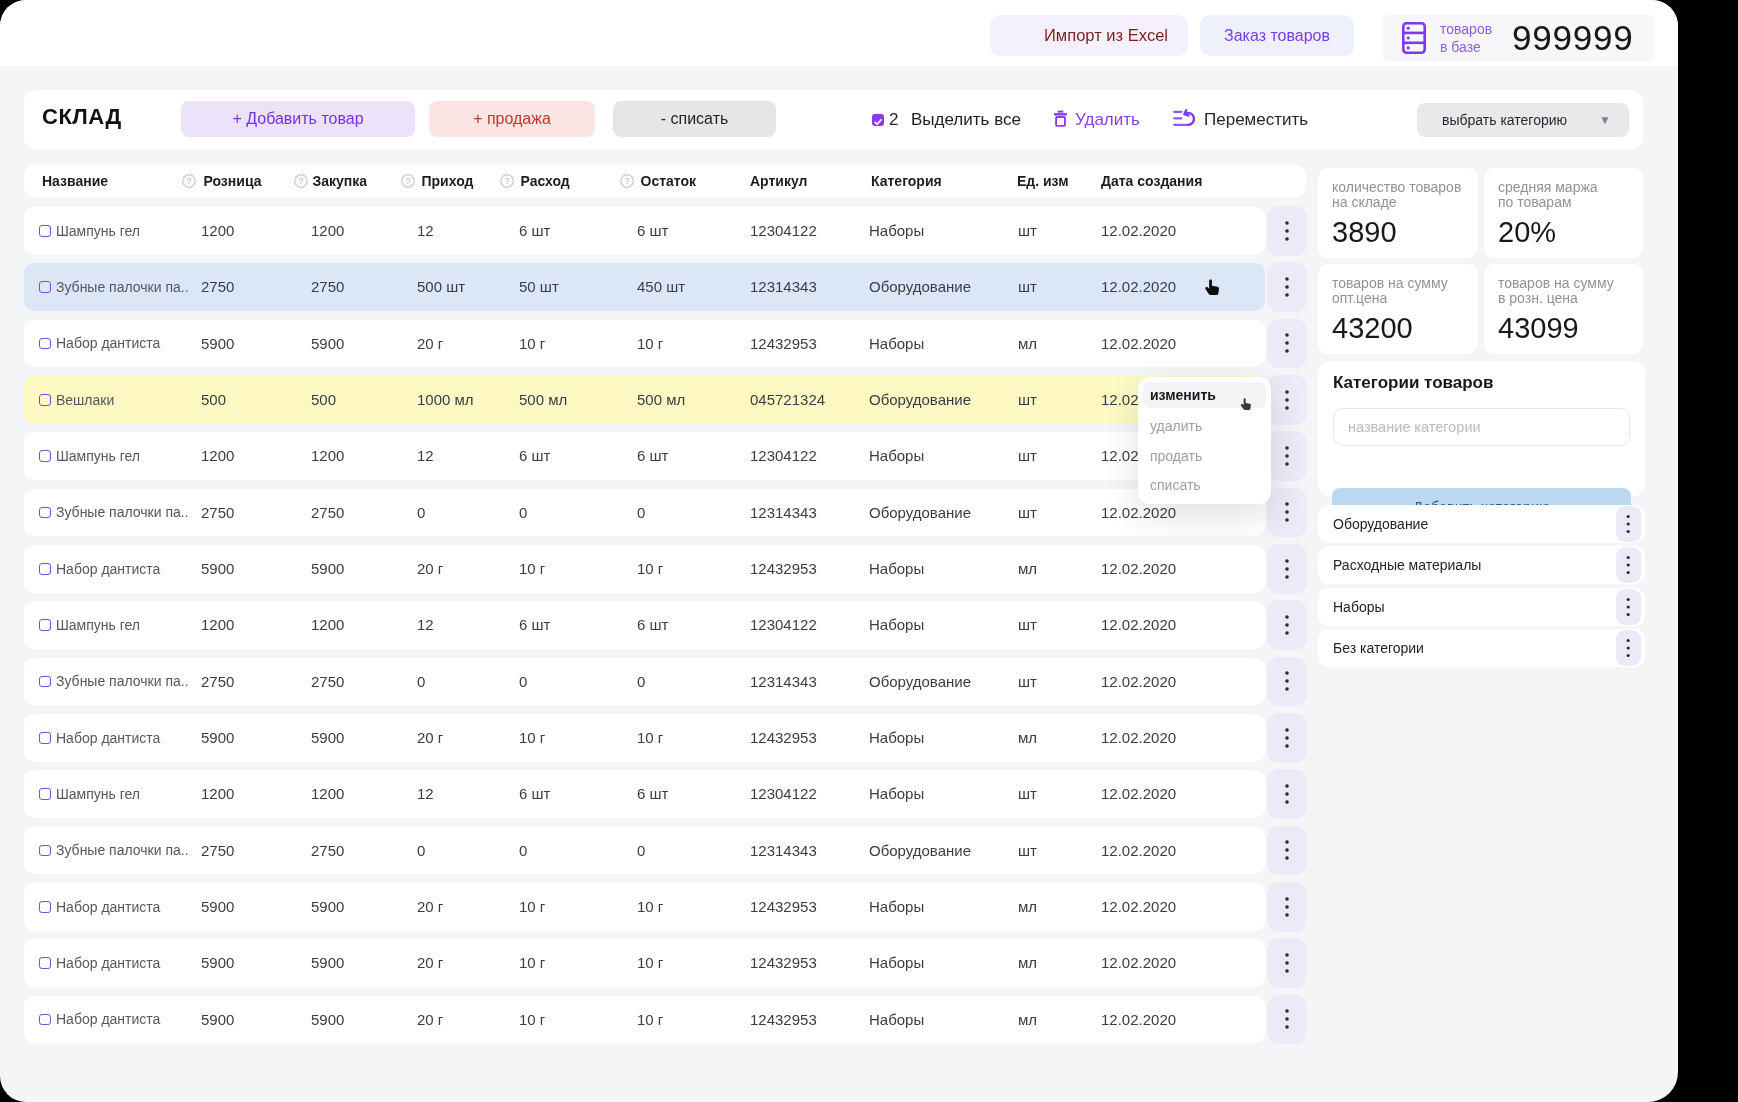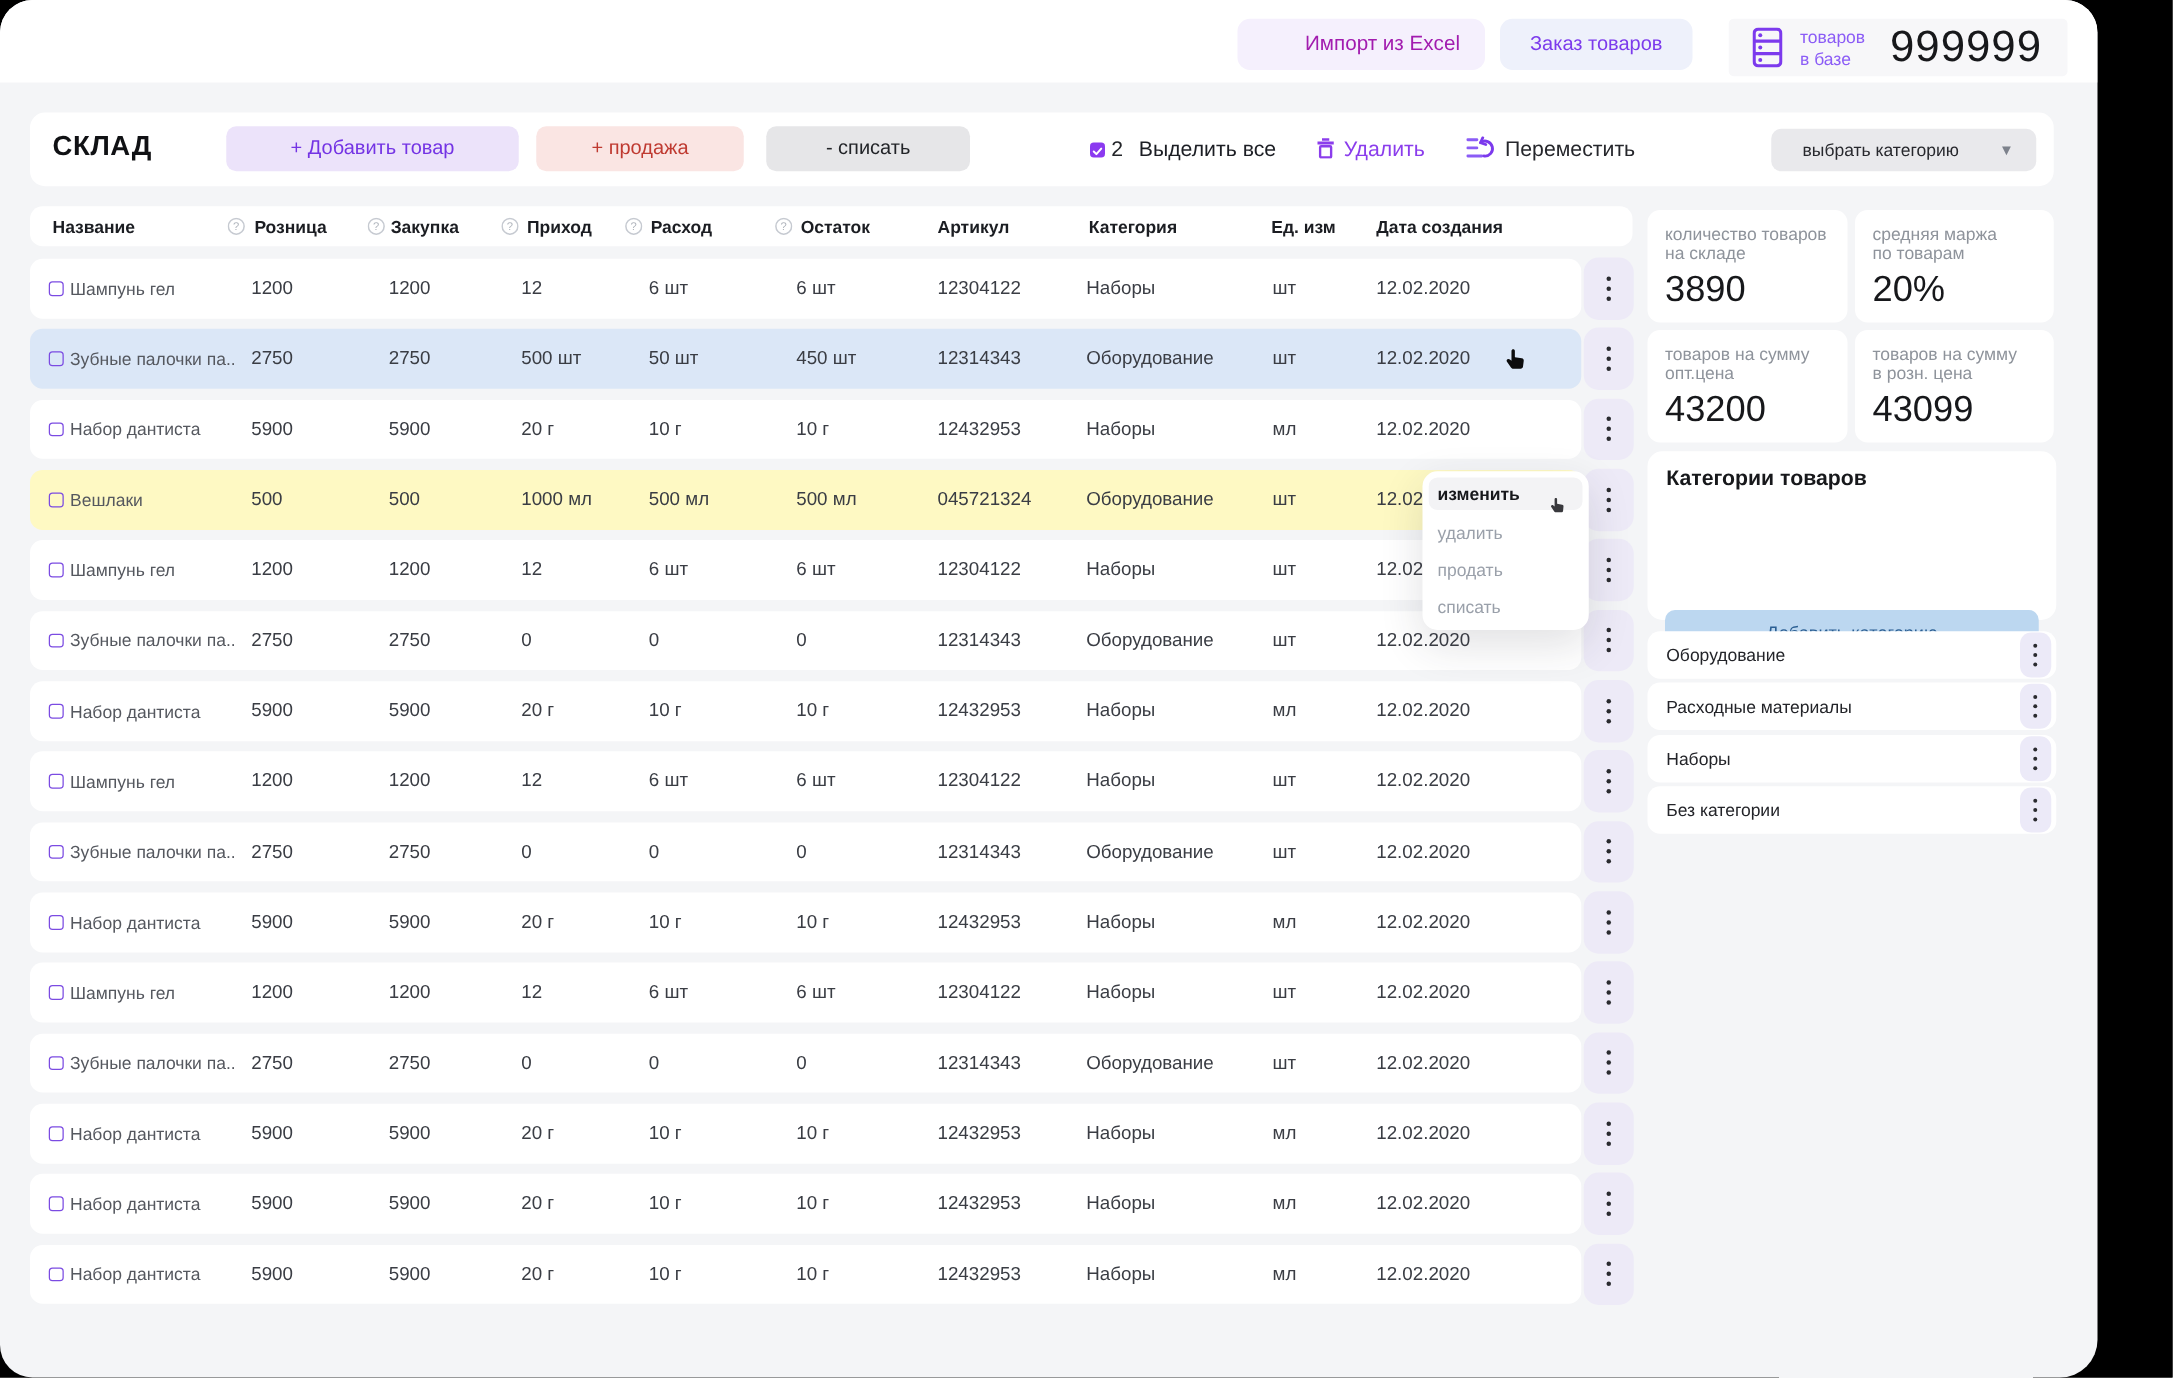--- a/index.html
+++ b/index.html
@@ -6,21 +6,21 @@
 .page{position:absolute;left:0;top:0;width:1678px;height:1102px;background:#f4f5f7;border-radius:26px 26px 30px 26px;overflow:hidden;}
 .a{position:absolute;}
 .card{position:absolute;background:#fff;}
 .ctr{display:flex;align-items:center;justify-content:center;}
 .vctr{display:flex;align-items:center;}
 </style></head>
 <body>
 <div class="page">
 
 <div class="card" style="left:0;top:0;width:1678px;height:66px;border-radius:24px 24px 0 0;"></div>
-<div class="a ctr" style="left:990px;top:15px;width:198px;height:41px;background:#f5f0fd;border-radius:10px;font-size:16.5px;color:#a21caf;padding-left:34px;">Импорт из Excel</div>
+<div class="a ctr" style="left:990px;top:15px;width:198px;height:41px;background:#f5f0fd;border-radius:10px;font-size:16.5px;color:#7f1d1d;padding-left:34px;">Импорт из Excel</div>
 <div class="a ctr" style="left:1200px;top:15px;width:154px;height:41px;background:#eef1fb;border-radius:10px;font-size:16px;color:#7c3bec;">Заказ товаров</div>
 <div class="a" style="left:1383px;top:15px;width:271px;height:46px;background:#f7f7f9;border-radius:4px;">
 <svg class="a" style="left:19px;top:7px;" width="24" height="32" viewBox="0 0 24 32" fill="none">
         <rect x="1.3" y="1.3" width="21.4" height="29.4" rx="3.2" stroke="#7c3aed" stroke-width="2.6"></rect>
         <line x1="1.3" y1="10.9" x2="22.7" y2="10.9" stroke="#7c3aed" stroke-width="2.6"></line>
         <line x1="1.3" y1="20.8" x2="22.7" y2="20.8" stroke="#7c3aed" stroke-width="2.6"></line>
         <circle cx="6.2" cy="6.2" r="1.6" fill="#7c3aed"></circle>
         <circle cx="6.2" cy="16" r="1.6" fill="#7c3aed"></circle>
         <circle cx="6.2" cy="25.9" r="1.6" fill="#7c3aed"></circle>
       </svg>
@@ -400,20 +400,23 @@
 <div class="card" style="left:1318px;top:264px;width:160px;height:90px;border-radius:10px;">
       <div class="a" style="left:14px;top:12px;font-size:14px;line-height:14.5px;color:#8e939b;">товаров на сумму<br>опт.цена</div>
       <div class="a" style="left:14px;top:48px;font-size:29px;color:#17181b;">43200</div>
     </div>
 <div class="card" style="left:1484px;top:264px;width:159px;height:90px;border-radius:10px;">
       <div class="a" style="left:14px;top:12px;font-size:14px;line-height:14.5px;color:#8e939b;">товаров на сумму<br>в розн. цена</div>
       <div class="a" style="left:14px;top:48px;font-size:29px;color:#17181b;">43099</div>
     </div>
 <div class="card" style="left:1318px;top:361px;width:327px;height:135px;border-radius:12px;">
 <div class="a" style="left:15px;top:12px;font-size:17px;font-weight:700;color:#17181b;">Категории товаров</div>
+<div class="a vctr" style="left:15px;top:47px;width:297px;height:38px;border:1px solid #e4e7ec;border-radius:10px;background:#fff;">
+        <span style="margin-left:14px;font-size:14.5px;color:#b6bcc5;">название категории</span>
+      </div>
 <div class="a ctr" style="left:14px;top:95px;width:299px;height:37px;background:#bcd7f0;border-radius:8px;font-size:14.5px;color:#2b5f93;margin-top:32px;">Добавить категорию</div>
 </div>
 <div class="card vctr" style="left:1318px;top:504.5px;width:327px;height:38px;border-radius:10px;">
 <span style="margin-left:15px;font-size:14px;color:#232429;">Оборудование</span>
 <div class="a" style="right:4.5px;top:1px;width:24.5px;height:36px;background:#eceaf8;border-radius:9px;">
         <svg class="a" style="left:9px;top:8px;" width="7" height="20" viewBox="0 0 7 20">
           <circle cx="3.2" cy="2.5" r="1.6" fill="#2a2b2f"></circle>
           <circle cx="3.2" cy="10" r="1.6" fill="#2a2b2f"></circle>
           <circle cx="3.2" cy="17.5" r="1.6" fill="#2a2b2f"></circle>
         </svg>

